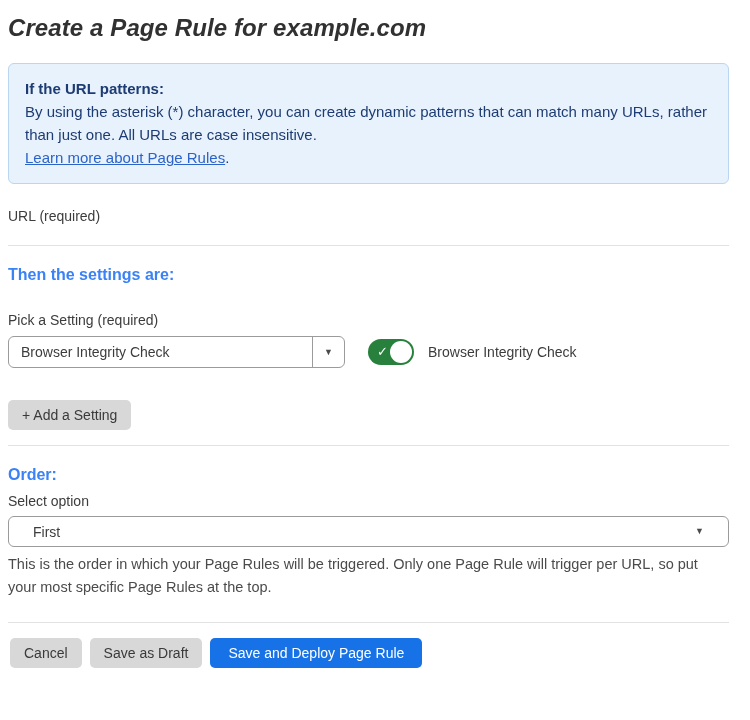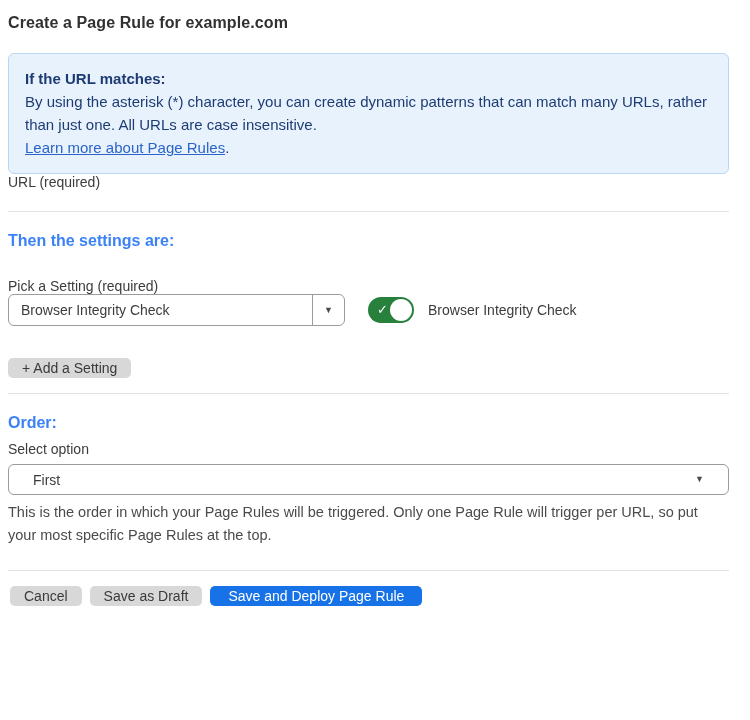--- a/index.html
+++ b/index.html
@@ -9,42 +9,44 @@
     height: 720px;
     font-family: "Liberation Sans", sans-serif;
     color: #363636;
     overflow: hidden;
   }
   .container {
     width: 750px;
     padding: 14px 21px 0 8px;
   }
   .page-title {
-    font-size: 16px;
+    font-size: 24px;
     font-weight: bold;
     color: #313131;
     letter-spacing: 0.1px;
+    font-style: italic;
   }
   .info-box {
     margin-top: 21px;
     background: #e8f2fc;
     border: 1px solid #bad6f1;
     border-radius: 6px;
     padding: 13px 16px 14px 16px;
     color: #1e3c74;
     font-size: 15px;
     line-height: 23px;
   }
   .info-heading { font-weight: bold; }
   .info-link {
     color: #2b63c9;
     text-decoration: underline;
     cursor: pointer;
   }
   .field-label {
+    margin-top: 24px;
     font-size: 14px;
     color: #3c3c3c;
   }
   .text-input {
     margin-top: 7px;
     width: 100%;
     height: 31px;
     border: 1px solid #9b9b9b;
     border-radius: 6px;
     padding: 0 10px;
@@ -65,20 +67,21 @@
     border-top: 1px solid #e2e2e2;
     height: 0;
   }
   .section-heading {
     margin-top: 20px;
     font-size: 16px;
     font-weight: bold;
     color: #3b82f6;
   }
   .setting-row {
+    margin-top: 8px;
     display: flex;
     align-items: center;
   }
   .dropdown {
     width: 337px;
     height: 32px;
     border: 1px solid #9b9b9b;
     border-radius: 6px;
     background: #ffffff;
     display: flex;
@@ -137,21 +140,21 @@
     height: 22px;
     border-radius: 50%;
     background: #ffffff;
   }
   .toggle-label {
     margin-left: 14px;
     font-size: 14px;
     color: #3c3c3c;
   }
   .btn {
-    height: 20px;
+    height: 30px;
     border: none;
     border-radius: 5px;
     font-family: "Liberation Sans", sans-serif;
     font-size: 14px;
     cursor: pointer;
     padding: 0 14px;
   }
   .btn-gray {
     background: #d8d8d8;
     color: #3a3a3a;
@@ -196,21 +199,21 @@
   .actions-row .btn-cancel { margin-left: 2px; }
 </style>
 </head>
 <body>
 
 <div class="container">
 
   <h1 class="page-title">Create a Page Rule for example.com</h1>
 
   <div class="info-box">
-    <div class="info-heading">If the URL matches:</div>
+    <div class="info-heading">If the URL patterns:</div>
     <div class="info-body">By using the asterisk (*) character, you can create dynamic patterns that can match many URLs, rather than just one. All URLs are case insensitive.</div>
     <div><a class="info-link">Learn more about Page Rules</a><span>.</span></div>
   </div>
 
   <div class="field-label">URL (required)</div>
 
   <hr class="divider">
 
   <div class="section-heading">Then the settings are:</div>
 

